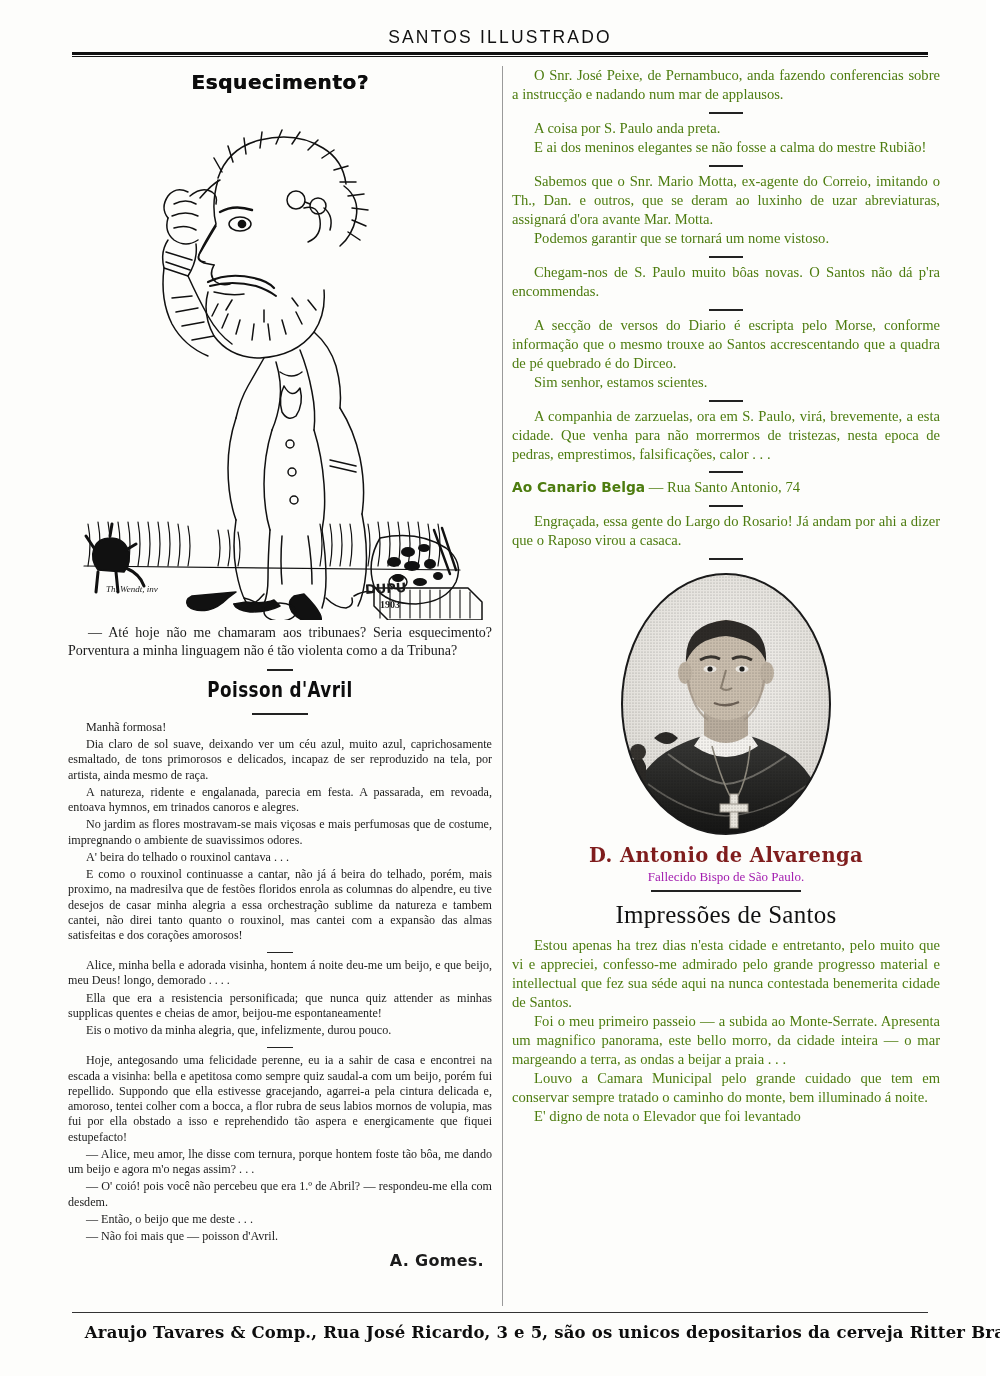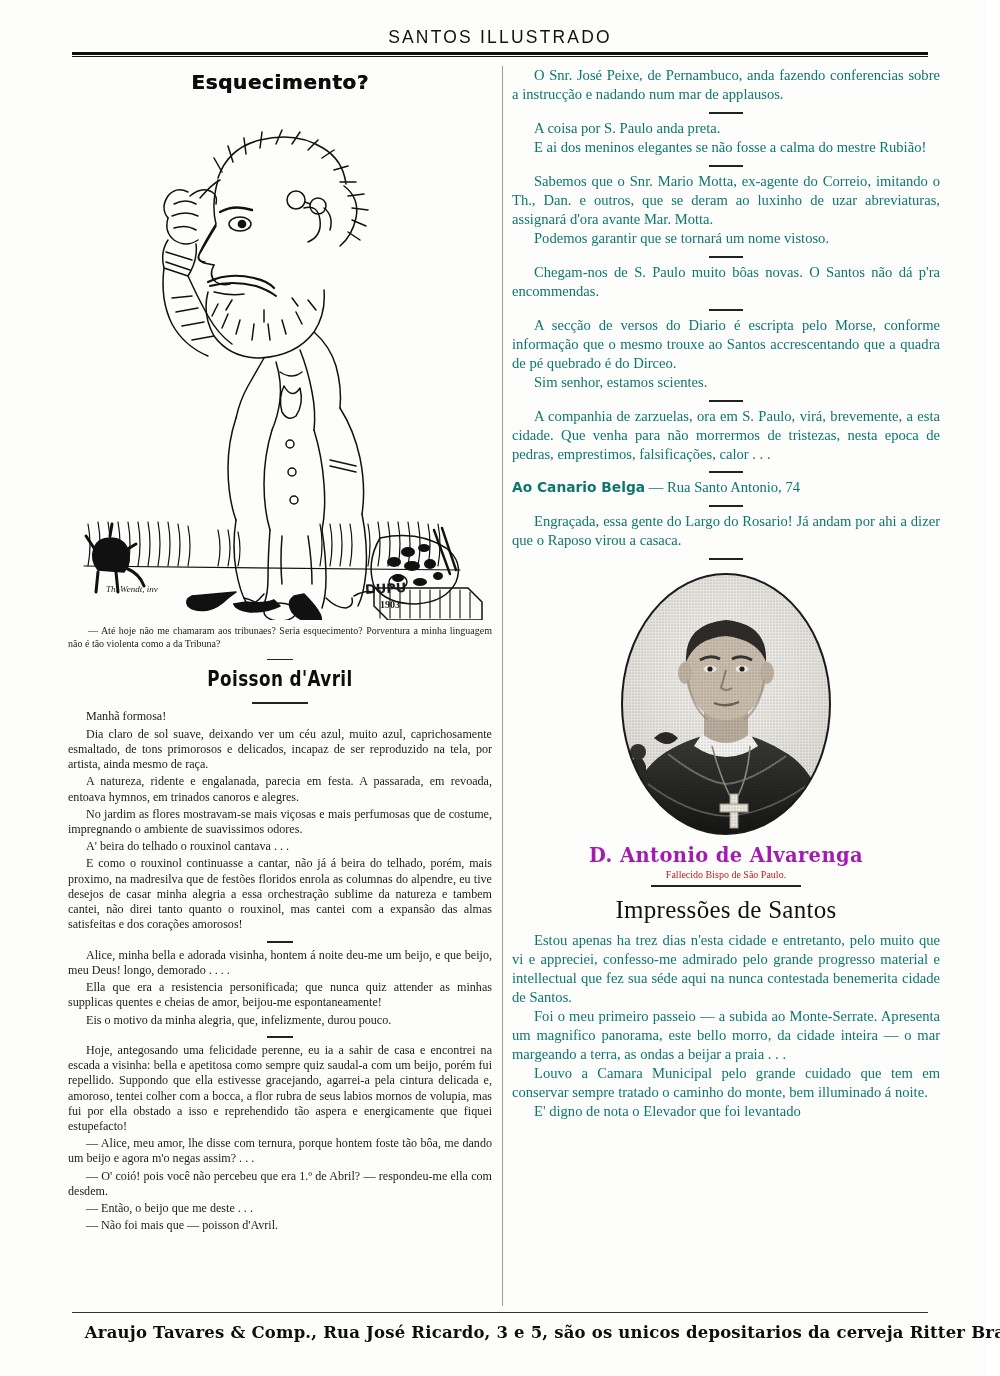--- a/index.html
+++ b/index.html
@@ -96,21 +96,21 @@
     margin: 9px 0 7px;
     letter-spacing: 0.3px;
   }
 
   
   .body-text {
     font-size: 14.6px;
     line-height: 1.30;
     text-align: justify;
     text-justify: inter-word;
-    color: #0f766e;
+    color: #4d7c0f;
     margin: 0;
   }
   .body-text p {
     margin: 0;
     text-indent: 22px;
   }
   .small-text {
     font-size: 12.1px;
     line-height: 1.26;
     text-align: justify;
@@ -136,21 +136,21 @@
     display: inline-block;
     width: 34px;
     height: 2px;
     background: #222;
   }
   .sep.wide i { width: 56px; }
   .sep.thin i { width: 26px; height: 1.6px; }
 
   
   .cartoon-caption {
-    font-size: 10px;
+    font-size: 14px;
     line-height: 1.32;
     text-align: justify;
     margin-top: 4px;
   }
   .cartoon-caption p { margin: 0; text-indent: 20px; }
 
   .signature {
     text-align: right;
     font-family: "DejaVu Sans", sans-serif;
     font-weight: bold;
@@ -160,27 +160,27 @@
     letter-spacing: 0.3px;
   }
 
   
   .portrait-name {
     text-align: center;
     font-family: "DejaVu Serif", serif;
     font-weight: bold;
     font-size: 19.5px;
     letter-spacing: 0.4px;
+    color: #7f1d1d;
+    margin-top: 6px;
+  }
+  .portrait-sub {
+    text-align: center;
+    font-size: 13px;
     color: #a21caf;
-    margin-top: 6px;
-  }
-  .portrait-sub {
-    text-align: center;
-    font-size: 10px;
-    color: #b91c1c;
     margin-top: 2px;
   }
   .portrait-rule {
     width: 150px;
     height: 2px;
     background: #222;
     margin: 5px auto 0;
   }
 
   
@@ -452,20 +452,21 @@
     <div class="sep thin"><i></i></div>
 
     <div class="small-text">
       <p>Hoje, antegosando uma felicidade perenne, eu ia a sahir de casa e encontrei na escada a visinha: bella e apetitosa como sempre quiz saudal-a com um beijo, porém fui repellido. Suppondo que ella estivesse gracejando, agarrei-a pela cintura delicada e, amoroso, tentei colher com a bocca, a flor rubra de seus labios mornos de volupia, mas fui por ella obstado a isso e reprehendido tão aspera e energicamente que fiquei estupefacto!</p>
       <p>— Alice, meu amor, lhe disse com ternura, porque hontem foste tão bôa, me dando um beijo e agora m'o negas assim? . . .</p>
       <p>— O' coió! pois você não percebeu que era 1.º de Abril? — respondeu-me ella com desdem.</p>
       <p>— Então, o beijo que me deste . . .</p>
       <p>— Não foi mais que — poisson d'Avril.</p>
     </div>
 
+    <div class="signature">A. Gomes.</div>
   </div>
 
   <div class="col-right">
 
     <div class="body-text">
       <p>O Snr. José Peixe, de Pernambuco, anda fazendo conferencias sobre a instrucção e nadando num mar de applausos.</p>
     </div>
     <div class="sep"><i></i></div>
 
     <div class="body-text">

